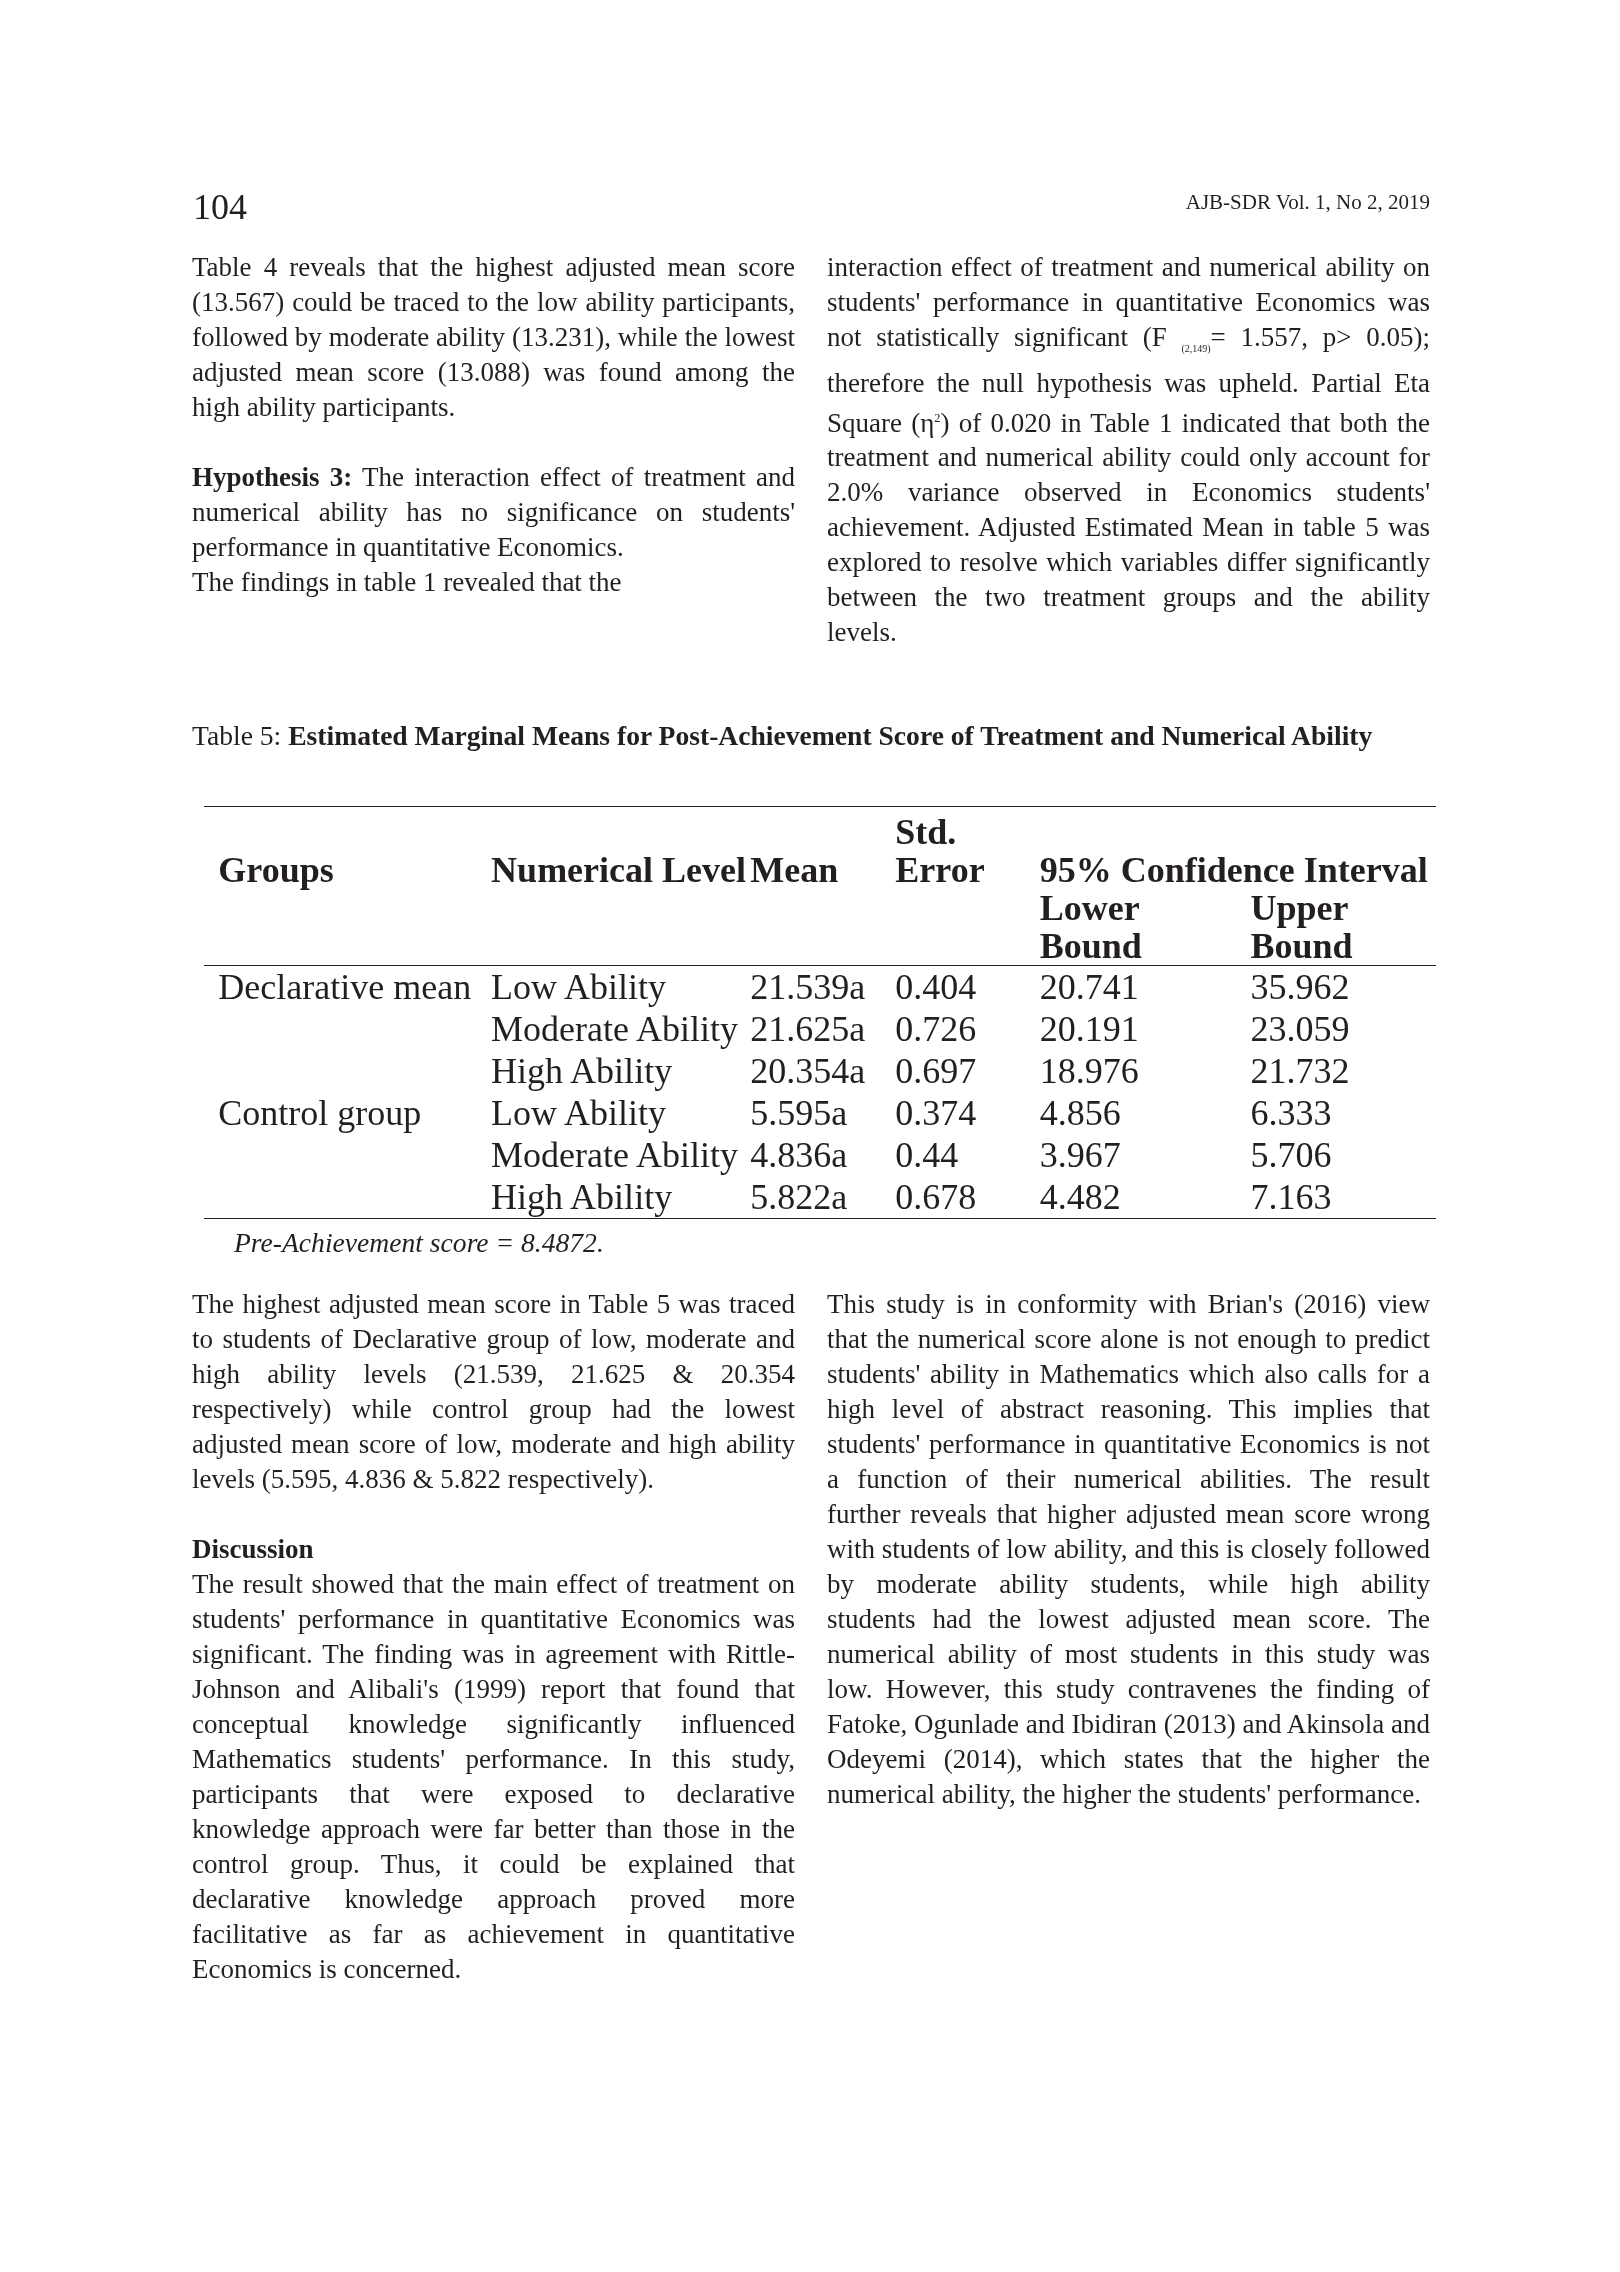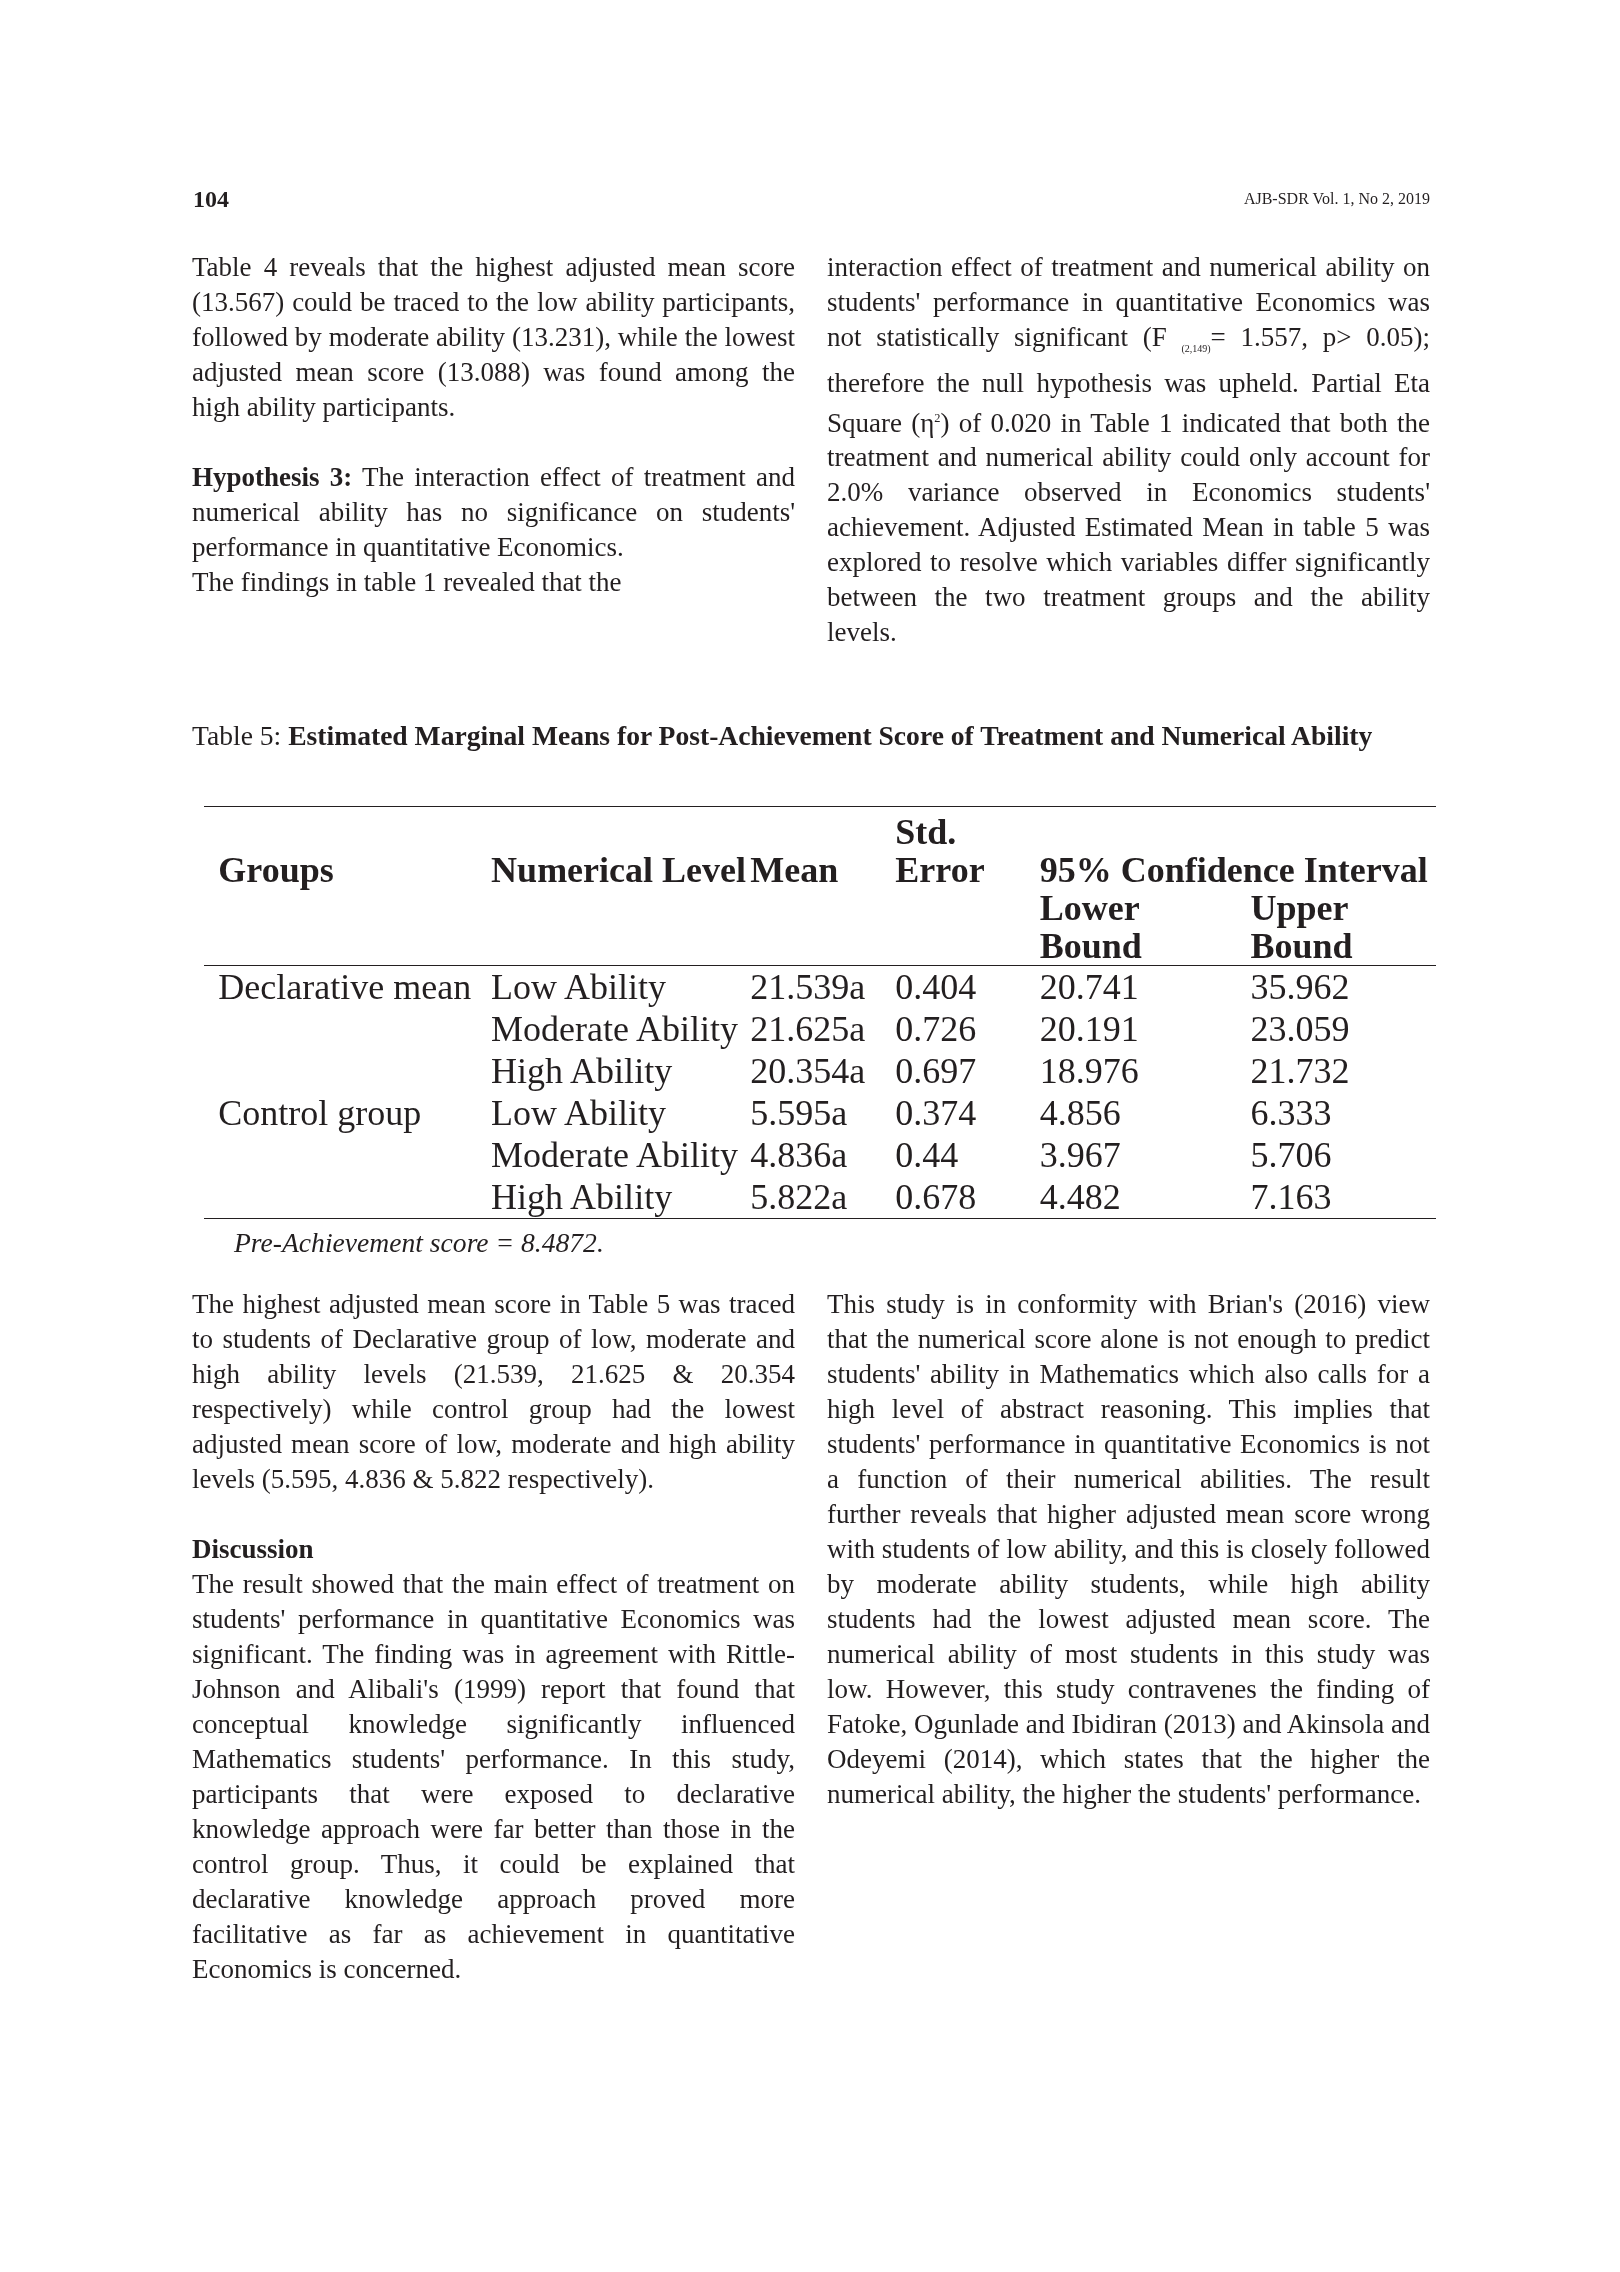--- a/index.html
+++ b/index.html
@@ -3,25 +3,25 @@
 <meta charset="utf-8">
 <style>
   html, body { margin: 0; padding: 0; background: #ffffff; }
   body {
     width: 1621px; height: 2272px; position: relative; overflow: hidden;
     font-family: "Liberation Serif", "DejaVu Serif", serif;
     color: #231f20;
   }
   .page-number {
     position: absolute; left: 193px; top: 186px;
-    font-size: 24px; font-weight: bold;
+    font-size: 36px; font-weight: normal;
   }
   .running-head {
     position: absolute; right: 191px; top: 190px;
-    font-size: 16px;
+    font-size: 21px;
   }
   .col { position: absolute; width: 603px; font-size: 27px; line-height: 35px; text-align: justify; }
   .col p { margin: 0; }
   .col-left { left: 192px; }
   .col-right { left: 827px; }
   .gap { height: 35px; }
   .bold { font-weight: bold; }
   sub.fsub { font-size: 10px; vertical-align: -5.7px; }
   sup.esup { font-size: 12.4px; vertical-align: 9.5px; }
 

